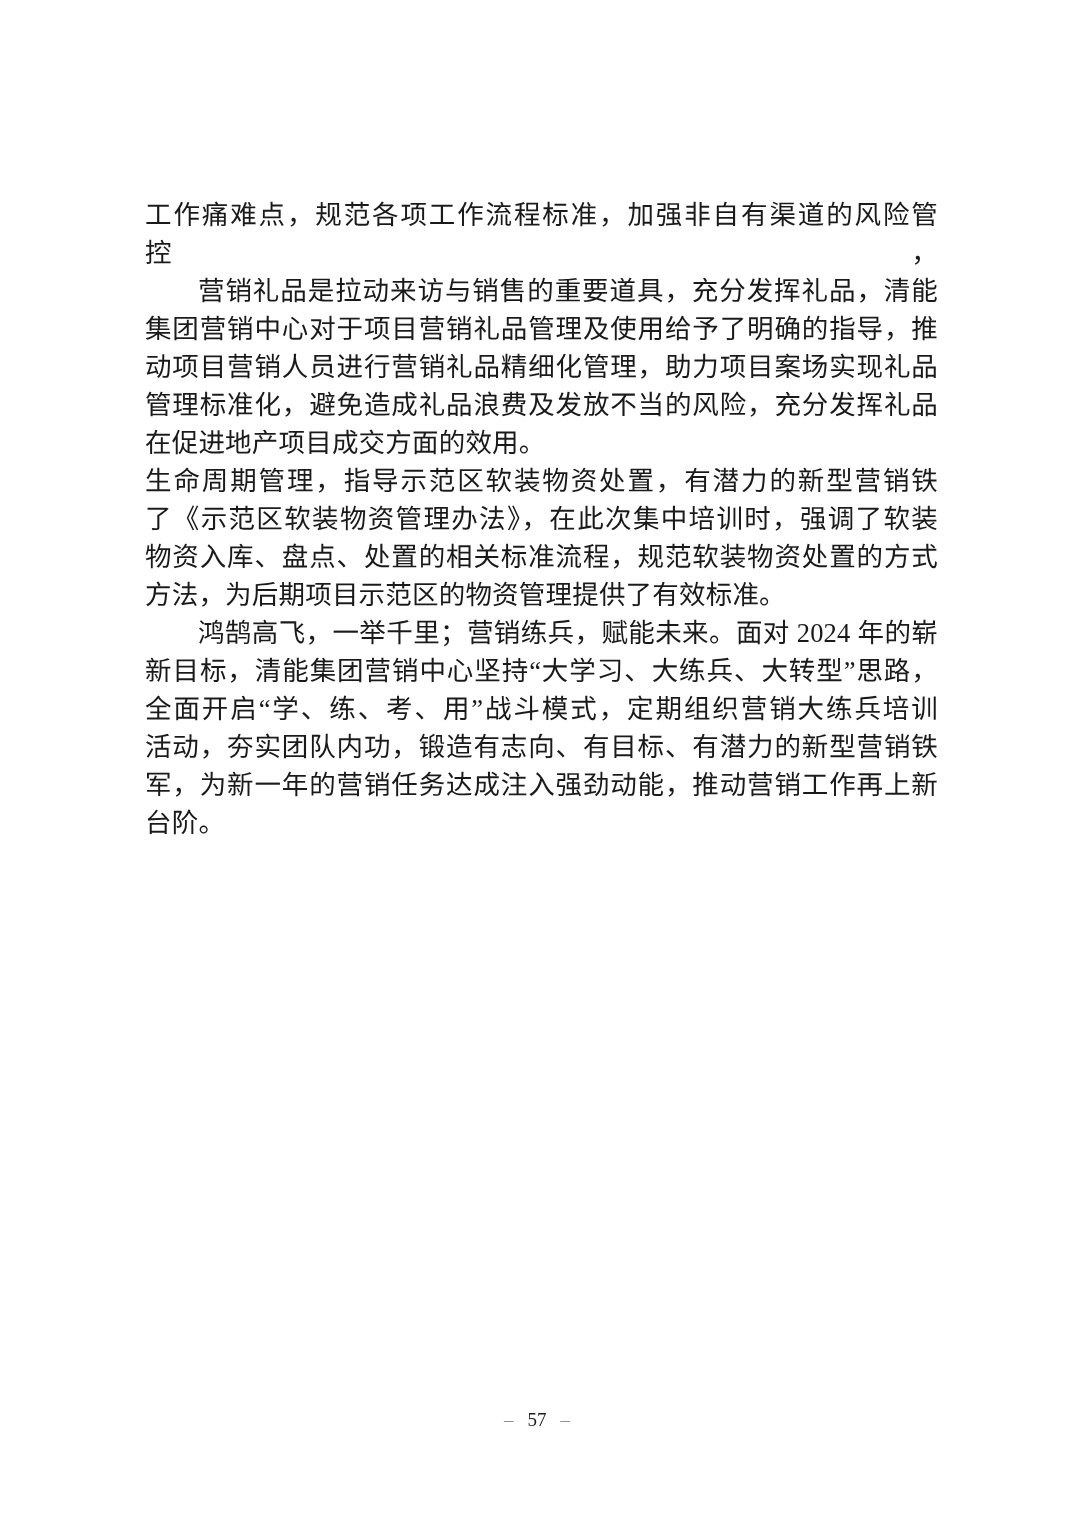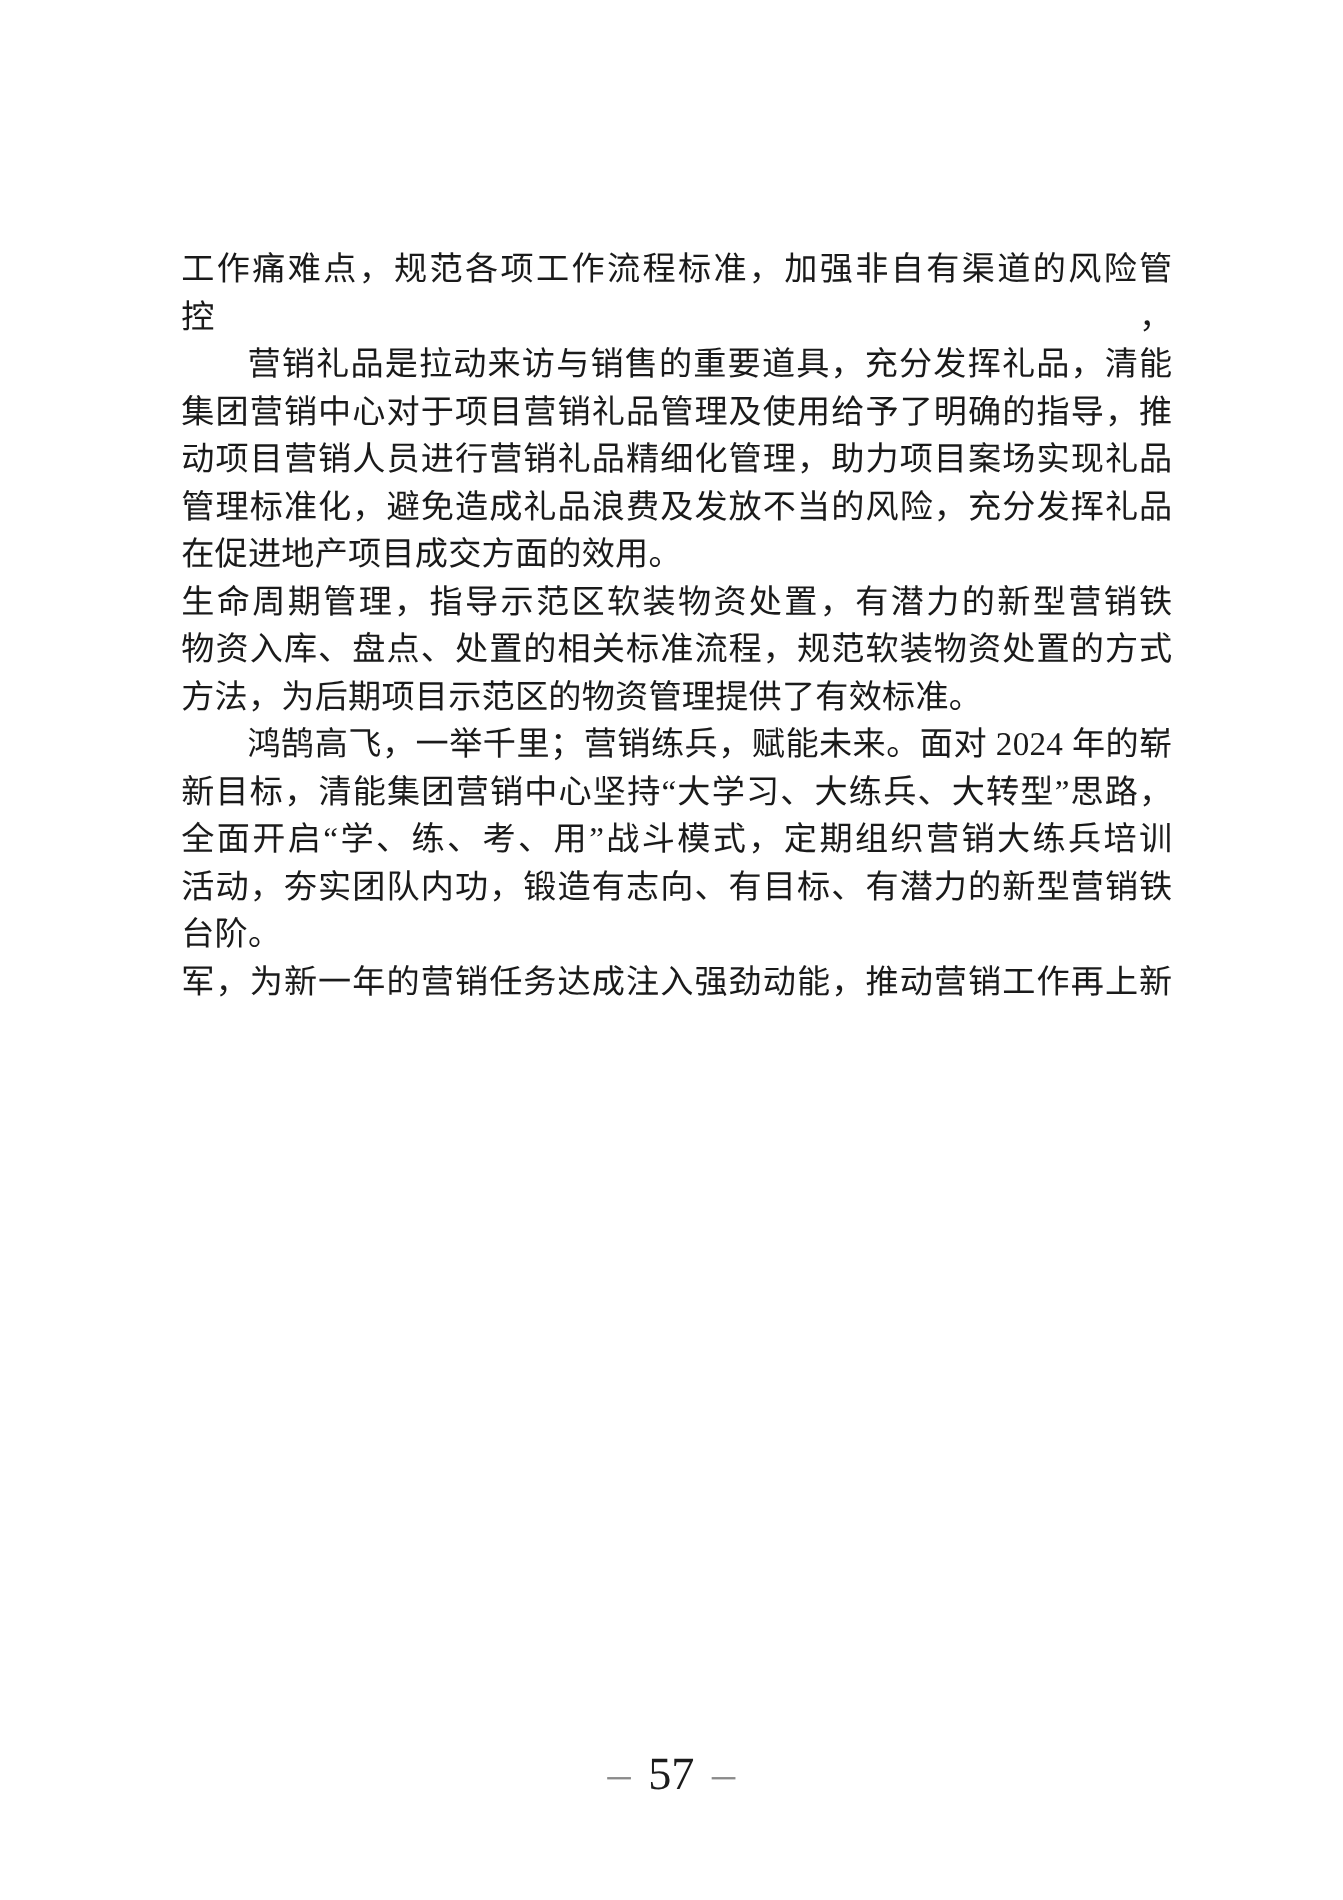--- a/index.html
+++ b/index.html
@@ -37,21 +37,21 @@
   }
   .text-line.indent {
     text-indent: 2em;
   }
   .page-footer {
     position: absolute;
     left: 0;
     width: 100%;
     top: 1400px;
     text-align: center;
-    font-size: 37px;
+    font-size: 19px;
     line-height: 40px;
     color: #1c1c1c;
   }
   .page-footer .dash {
     color: #8a8a8a;
     letter-spacing: 0;
   }
   .page-footer .num {
     color: #1c1c1c;
     margin: 0 14px;
@@ -63,27 +63,28 @@
 <div class="page">
 
   <main class="doc-body" id="doc-body">
       <div class="text-line justify">工作痛难点，规范各项工作流程标准，加强非自有渠道的风险管控，</div>
       <div class="text-line justify indent">营销礼品是拉动来访与销售的重要道具，充分发挥礼品，清能</div>
       <div class="text-line justify">集团营销中心对于项目营销礼品管理及使用给予了明确的指导，推</div>
       <div class="text-line justify">动项目营销人员进行营销礼品精细化管理，助力项目案场实现礼品</div>
       <div class="text-line justify">管理标准化，避免造成礼品浪费及发放不当的风险，充分发挥礼品</div>
       <div class="text-line">在促进地产项目成交方面的效用。</div>
       <div class="text-line justify">生命周期管理，指导示范区软装物资处置，有潜力的新型营销铁</div>
+      <div class="text-line justify">了《示范区软装物资管理办法》，在此次集中培训时，强调了软装</div>
       <div class="text-line justify">物资入库、盘点、处置的相关标准流程，规范软装物资处置的方式</div>
       <div class="text-line">方法，为后期项目示范区的物资管理提供了有效标准。</div>
       <div class="text-line justify indent">鸿鹄高飞，一举千里；营销练兵，赋能未来。面对 2024 年的崭</div>
       <div class="text-line justify">新目标，清能集团营销中心坚持“大学习、大练兵、大转型”思路，</div>
       <div class="text-line justify">全面开启“学、练、考、用”战斗模式，定期组织营销大练兵培训</div>
       <div class="text-line justify">活动，夯实团队内功，锻造有志向、有目标、有潜力的新型营销铁</div>
+      <div class="text-line justify">军，为新一年的营销任务达成注入强劲动能，推动营销工作再上新</div>
       <div class="text-line">台阶。</div>
-      <div class="text-line justify">军，为新一年的营销任务达成注入强劲动能，推动营销工作再上新</div>
     </main>
 
   <footer class="page-footer">
     <span><span class="dash">–</span><span class="num">57</span><span class="dash">–</span></span>
   </footer>
 
 </div>
 
 </body></html>

